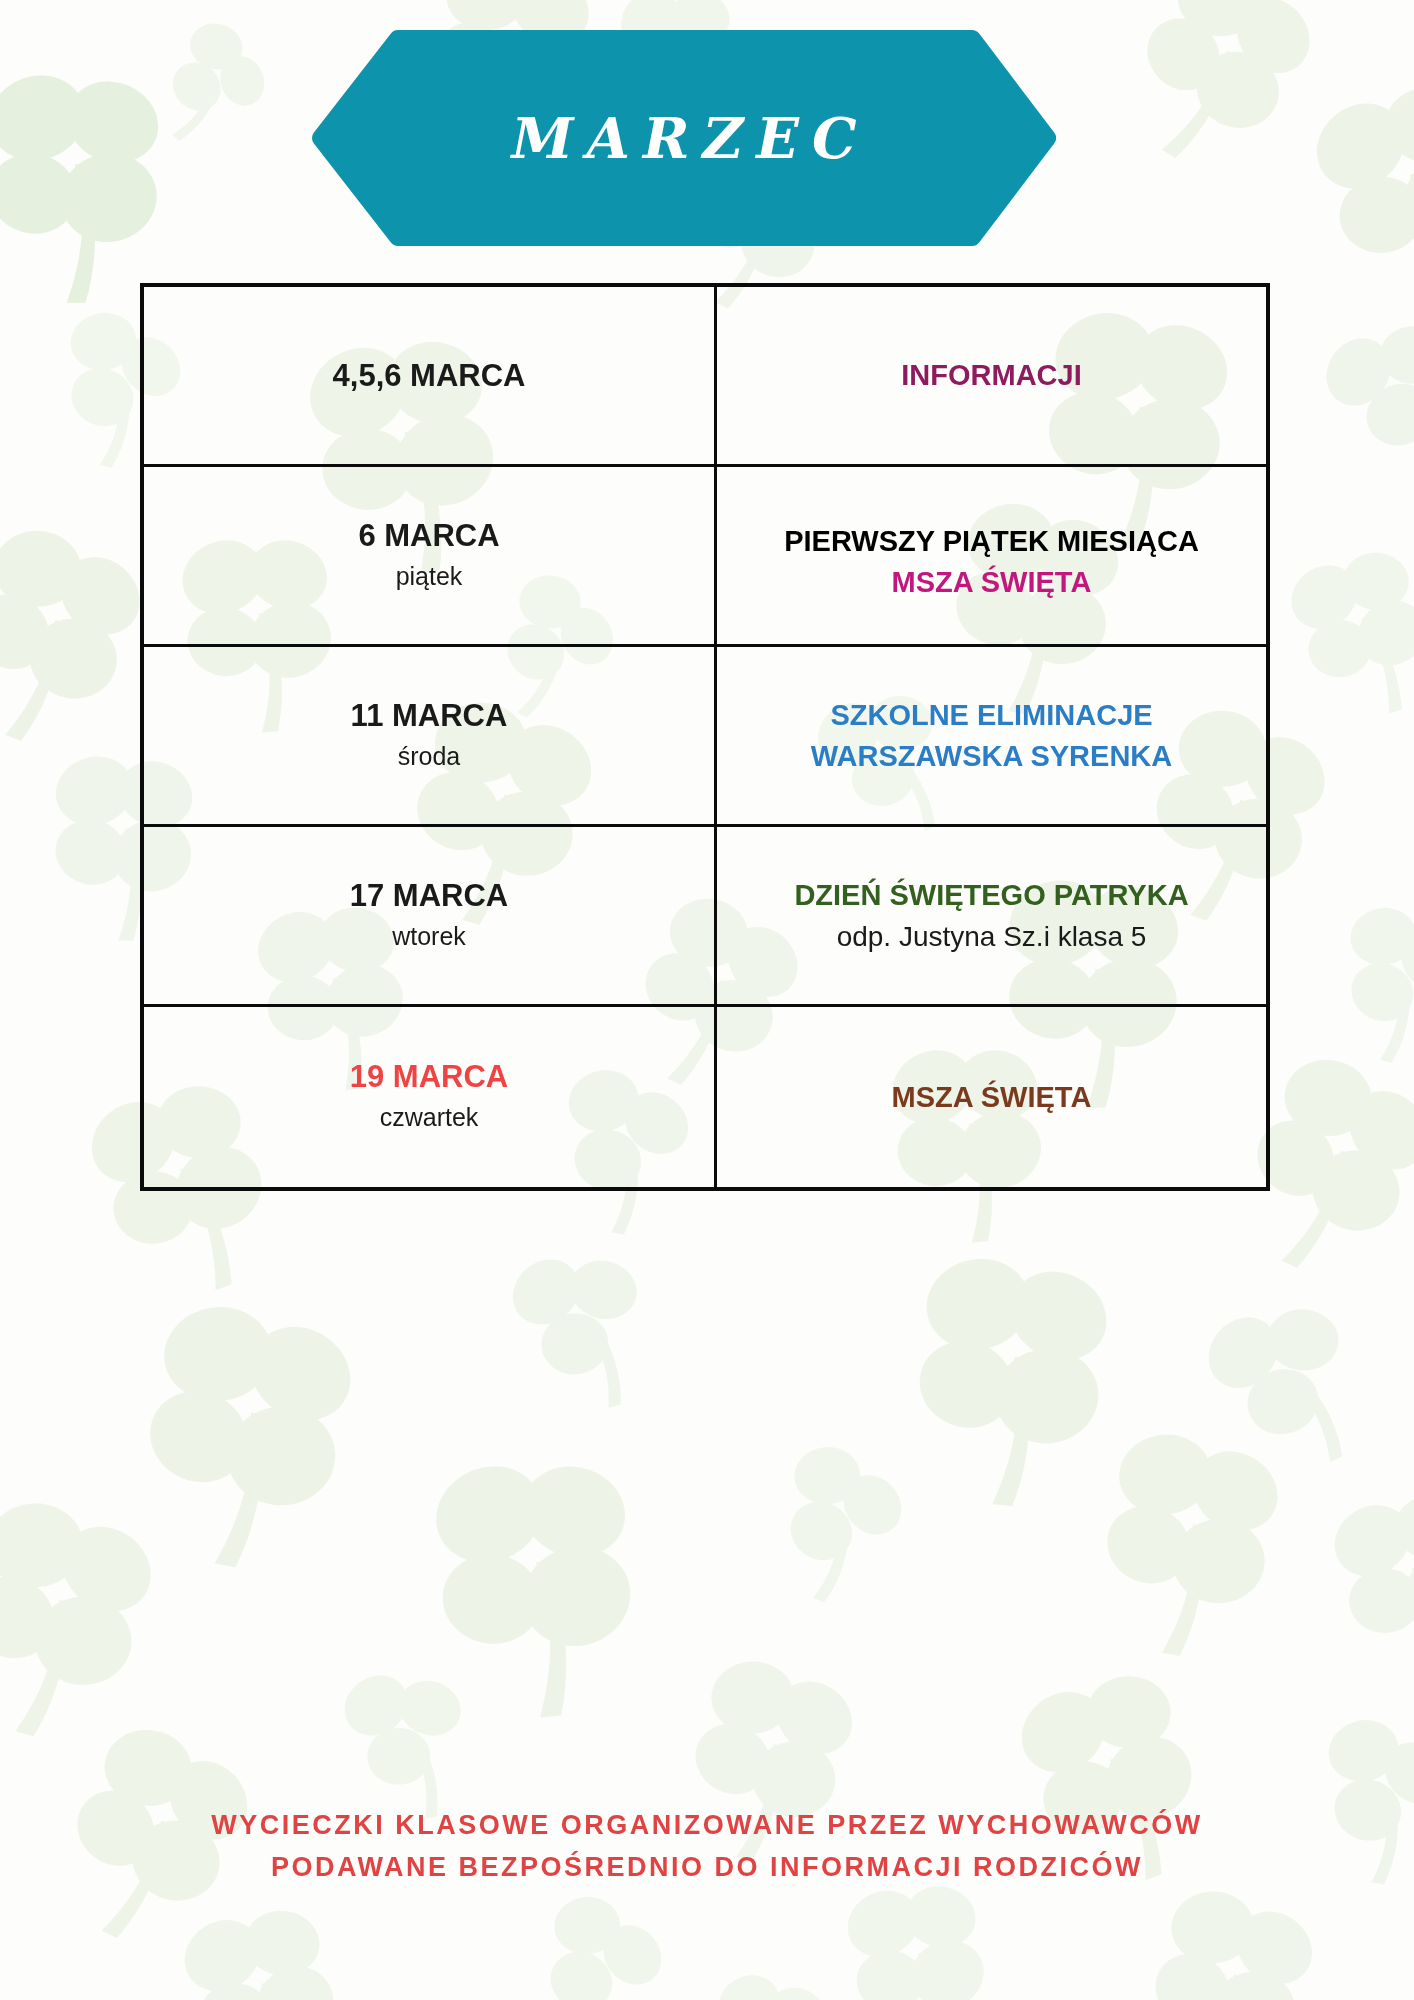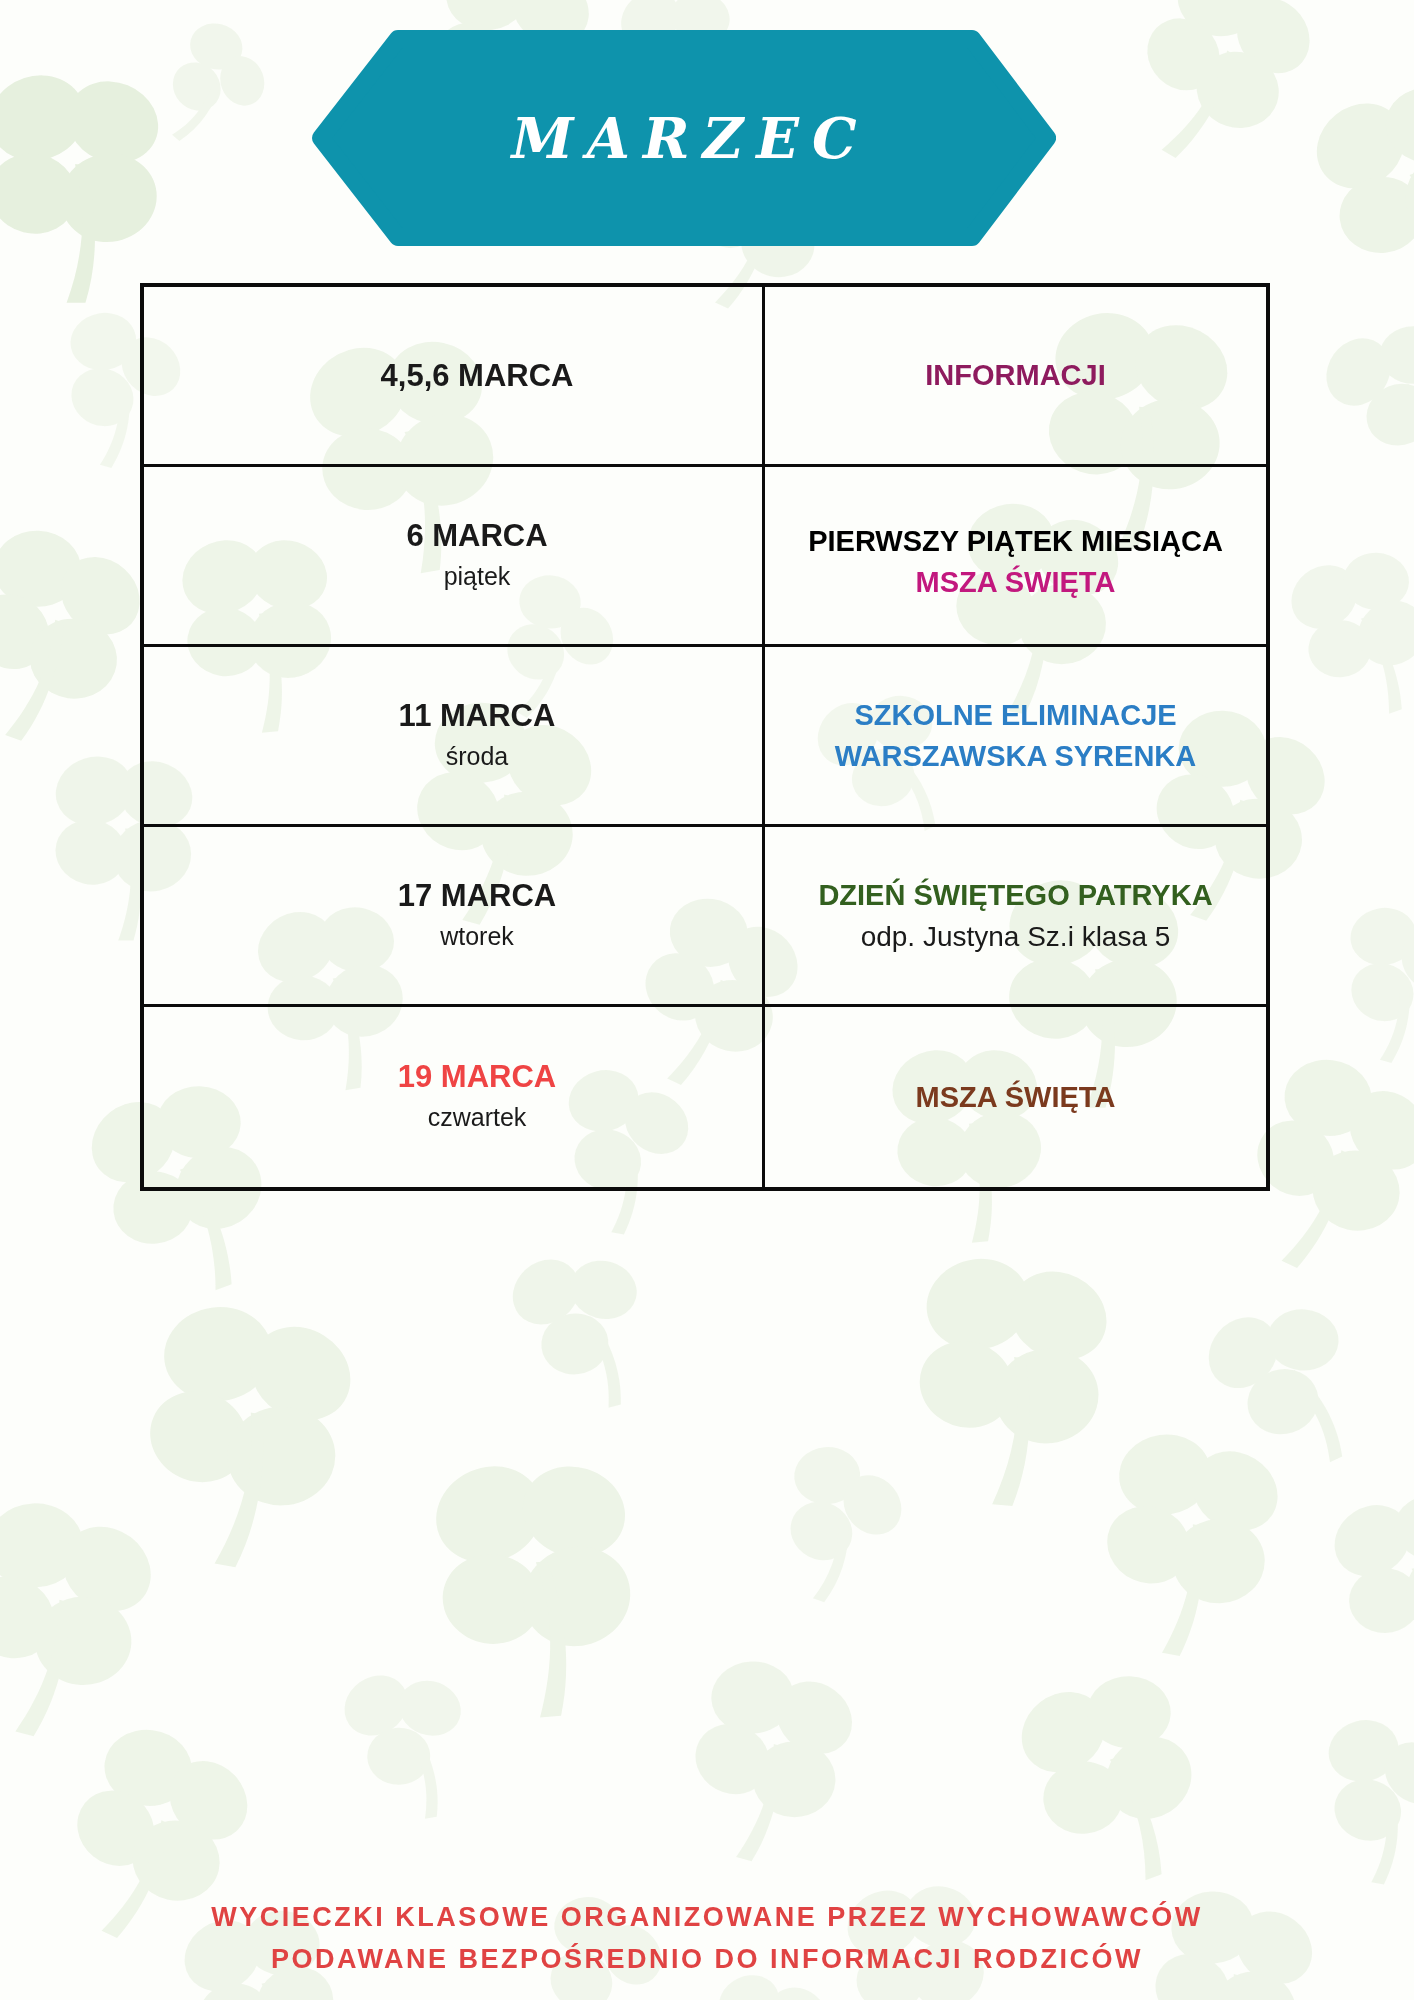--- a/index.html
+++ b/index.html
@@ -55,21 +55,20 @@
     width: 1122px;
     height: 900px;
     border: 4px solid #0B0B0B;
     display: grid;
     grid-template-rows: repeat(5, 1fr);
   }
   .t-row {
     display: grid;
     grid-template-columns: 573px 1fr;
     border-bottom: 3px solid #0B0B0B;
-    padding-left: 48px;
   }
   .t-row:last-child { border-bottom: none; }
   .cell {
     display: flex;
     flex-direction: column;
     align-items: center;
     justify-content: center;
     text-align: center;
     padding: 6px 18px;
   }
@@ -77,21 +76,21 @@
   .date-line { font-size: 31px; font-weight: 700; color: #1A1A1A; line-height: 40px; }
   .day-line  { font-size: 25px; font-weight: 400; color: #1A1A1A; line-height: 40px; }
   .event-line { font-size: 29px; line-height: 41px; }
   .event-line.bold { font-weight: 700; }
   .event-line.regular { font-weight: 400; font-size: 28px; }
 
   
   .footer {
     position: absolute;
     left: 0;
-    top: 1896px;
+    top: 1804px;
     width: 1414px;
     text-align: center;
     font-weight: 700;
     font-size: 27px;
     line-height: 42px;
     letter-spacing: 2.5px;
   }
 </style>
 </head>
 <body>

